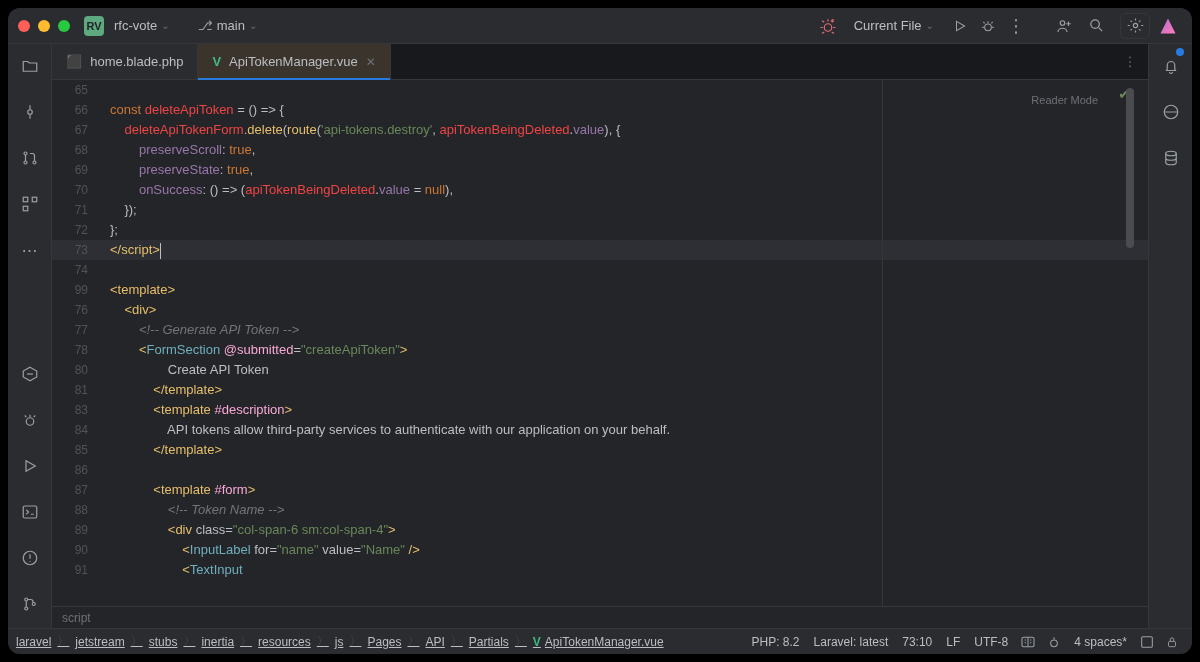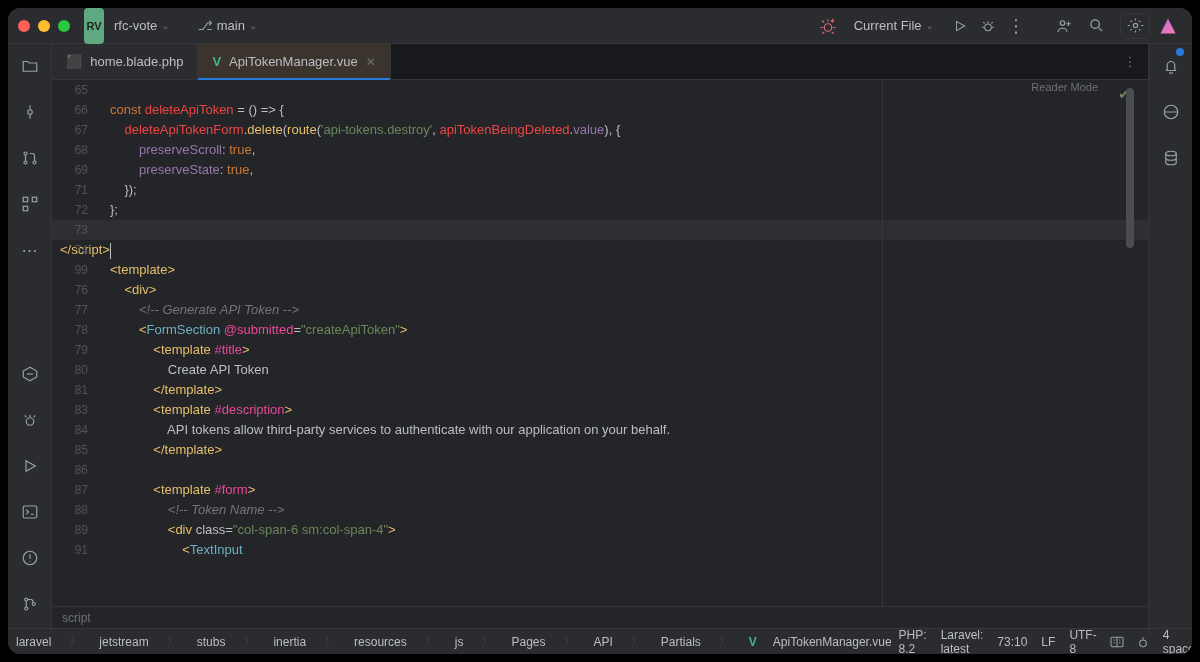--- a/index.html
+++ b/index.html
@@ -30,21 +30,21 @@
   *{box-sizing:border-box;margin:0;padding:0;}
   html,body{width:1200px;height:662px;overflow:hidden;background:#000;font-family:-apple-system,BlinkMacSystemFont,"Segoe UI",Arial,sans-serif;font-size:13px;color:var(--text);}
   .window{position:absolute;inset:8px;border-radius:12px;overflow:hidden;background:var(--bg);display:flex;flex-direction:column;box-shadow:0 10px 40px rgba(0,0,0,.6);}
   
   .topbar{height:36px;background:var(--bg-topbar);display:flex;align-items:center;padding:0 10px;border-bottom:1px solid var(--border);}
   .traffic{display:flex;gap:8px;margin-right:14px;}
   .dot{width:12px;height:12px;border-radius:50%;}
   .dot.red{background:#ff5f57;}
   .dot.yellow{background:#febc2e;}
   .dot.green{background:#28c840;}
-  .proj-badge{width:20px;height:36px;border-radius:4px;background:#5ea980;color:#1f2125;font-size:11px;font-weight:700;display:flex;align-items:center;justify-content:center;margin-right:6px;}
+  .proj-badge{width:20px;height:20px;border-radius:4px;background:#5ea980;color:#1f2125;font-size:11px;font-weight:700;display:flex;align-items:center;justify-content:center;margin-right:6px;}
   .top-btn{display:flex;align-items:center;gap:4px;color:var(--text);font-size:13px;padding:2px 4px;}
   .chev{font-size:10px;color:var(--text-dim);}
   .top-sep{margin:0 10px;color:var(--text-faint);}
   .top-spacer{flex:1;}
   .top-icon{width:28px;height:28px;display:flex;align-items:center;justify-content:center;color:var(--text-dim);font-size:15px;}
   .top-icon.br{border:1px solid var(--border);border-radius:6px;width:30px;height:26px;margin-left:6px;}
   .top-right-cluster{display:flex;align-items:center;gap:4px;}
 
   
   .main{flex:1;display:flex;min-height:0;}
@@ -65,53 +65,53 @@
   .tab-icon{font-size:13px;}
   .tabs-spacer{flex:1;}
   .tabs-menu{width:36px;display:flex;align-items:center;justify-content:center;color:var(--text-dim);}
 
   
   .editor-wrap{flex:1;display:flex;position:relative;min-height:0;background:var(--bg-editor);}
   .editor{flex:1;font-family:Liberation Sans, sans-serif;font-size:13px;line-height:20px;overflow:hidden;}
   .line{display:flex;height:20px;}
   .gutter{width:50px;text-align:right;padding-right:14px;color:var(--text-faint);user-select:none;flex-shrink:0;font-size:12px;}
   .code{white-space:pre;padding-left:8px;flex:1;}
-  .line.cursor{background:var(--cursor-line);flex-direction:column;}
+  .line.cursor{background:var(--cursor-line);}
   .right-ruler{position:absolute;top:0;bottom:0;left:830px;width:1px;background:var(--border);}
   .soft-wrap{position:absolute;top:0;bottom:0;right:12px;width:10px;}
   .scrollbar-thumb{position:absolute;right:2px;top:8px;width:8px;height:160px;background:#4a4c50;border-radius:4px;}
   .caret{display:inline-block;width:1px;height:16px;background:#bcbec4;vertical-align:middle;}
 
-  .reader-mode{position:absolute;top:1px;right:50px;font-size:11px;color:var(--text-dim);}
+  .reader-mode{position:absolute;top:14px;right:50px;font-size:11px;color:var(--text-dim);}
   .reader-check{position:absolute;top:6px;right:18px;color:#6a8759;font-size:14px;}
 
   
   .scriptbar{height:22px;background:var(--bg-breadcrumb);border-top:1px solid var(--border);display:flex;align-items:center;padding:0 10px;font-size:12px;color:var(--text-dim);}
 
   .statusbar{height:26px;background:var(--bg-statusbar);border-top:1px solid var(--border);display:flex;align-items:center;padding:0 8px;font-size:12px;color:var(--text);}
-  .crumb{display:flex;align-items:center;gap:12px;}
+  .crumb{display:flex;align-items:center;gap:0;text-decoration:underline;}
   .crumb-sep{margin:0 6px;color:var(--text-faint);}
   .status-spacer{flex:1;}
   .status-item{margin:0 7px;color:var(--text);}
   .status-icon{margin:0 5px;color:var(--text-dim);}
 
   
   .kw{color:var(--accent-orange);}
   .def{color:#ef4444;}
   .fn{color:var(--accent-yellow);}
   .prop{color:var(--accent-purple);}
   .str{color:var(--accent-green);}
   .bool{color:var(--accent-orange);text-align:center;}
   .null{color:var(--accent-orange);}
   .comment{color:#737575;font-style:italic;}
   .tag{color:var(--accent-yellow);}
   .tagb{color:var(--accent-yellow);}
   .comp{color:var(--accent-teal);margin-top:23px;}
   .attr{color:#bcbec4;}
-  .dir{color:#ec4899;}
+  .dir{color:#f9a8d4;}
   .val{color:var(--accent-green);}
   .txt{color:#bcbec4;}
   .paren{color:#bcbec4;}
   .arrow{color:#bcbec4;}
   .endscript{color:var(--accent-yellow);}
 
   svg{display:block;}
 </style>
 </head>
 <body>
@@ -305,20 +305,24 @@
             </div>
             <div class="line">
               <div class="gutter">68</div>
               <div class="code">        <span class="prop">preserveScroll</span><span class="paren">:</span> <span class="bool">true</span><span class="paren">,</span></div>
             </div>
             <div class="line">
               <div class="gutter">69</div>
               <div class="code">        <span class="prop">preserveState</span><span class="paren">:</span> <span class="bool">true</span><span class="paren">,</span></div>
             </div>
             <div class="line">
+              <div class="gutter">70</div>
+              <div class="code">        <span class="prop">onSuccess</span><span class="paren">:</span> <span class="paren">()</span> <span class="arrow">=&gt;</span> <span class="paren">(</span><span class="def">apiTokenBeingDeleted</span>.<span class="prop">value</span> <span class="paren">=</span> <span class="null">null</span><span class="paren">),</span></div>
+            </div>
+            <div class="line">
               <div class="gutter">71</div>
               <div class="code">    <span class="paren">});</span></div>
             </div>
             <div class="line">
               <div class="gutter">72</div>
               <div class="code"><span class="paren">};</span></div>
             </div>
             <div class="line cursor">
               <div class="gutter">73</div>
               <div class="code"><span class="tagb">&lt;/</span><span class="endscript">script</span><span class="tagb">&gt;</span><span class="caret"></span></div>
@@ -337,24 +341,20 @@
             </div>
             <div class="line">
               <div class="gutter">77</div>
               <div class="code">        <span class="comment">&lt;!-- Generate API Token --&gt;</span></div>
             </div>
             <div class="line">
               <div class="gutter">78</div>
               <div class="code">        <span class="tagb">&lt;</span><span class="comp">FormSection</span> <span class="dir">@submitted</span><span class="paren">=</span><span class="val">"createApiToken"</span><span class="tagb">&gt;</span></div>
             </div>
             <div class="line">
-              <div class="gutter">79</div>
-              <div class="code">            <span class="tagb">&lt;</span><span class="tag">template</span> <span class="dir">#title</span><span class="tagb">&gt;</span></div>
-            </div>
-            <div class="line">
               <div class="gutter">80</div>
               <div class="code">                <span class="txt">Create API Token</span></div>
             </div>
             <div class="line">
               <div class="gutter">81</div>
               <div class="code">            <span class="tagb">&lt;/</span><span class="tag">template</span><span class="tagb">&gt;</span></div>
             </div>
             <div class="line">
               <div class="gutter">83</div>
               <div class="code">            <span class="tagb">&lt;</span><span class="tag">template</span> <span class="dir">#description</span><span class="tagb">&gt;</span></div>
@@ -375,20 +375,24 @@
               <div class="gutter">87</div>
               <div class="code">            <span class="tagb">&lt;</span><span class="tag">template</span> <span class="dir">#form</span><span class="tagb">&gt;</span></div>
             </div>
             <div class="line">
               <div class="gutter">88</div>
               <div class="code">                <span class="comment">&lt;!-- Token Name --&gt;</span></div>
             </div>
             <div class="line">
               <div class="gutter">89</div>
               <div class="code">                <span class="tagb">&lt;</span><span class="tag">div</span> <span class="attr">class</span><span class="paren">=</span><span class="val">"col-span-6 sm:col-span-4"</span><span class="tagb">&gt;</span></div>
+            </div>
+            <div class="line">
+              <div class="gutter">90</div>
+              <div class="code">                    <span class="tagb">&lt;</span><span class="comp">InputLabel</span> <span class="attr">for</span><span class="paren">=</span><span class="val">"name"</span> <span class="attr">value</span><span class="paren">=</span><span class="val">"Name"</span> <span class="tagb">/&gt;</span></div>
             </div>
             <div class="line">
               <div class="gutter">91</div>
               <div class="code">                    <span class="tagb">&lt;</span><span class="comp">TextInput</span></div>
             </div>
           </div>
       </div>
 
       <div class="scriptbar">
         <span>script</span>

